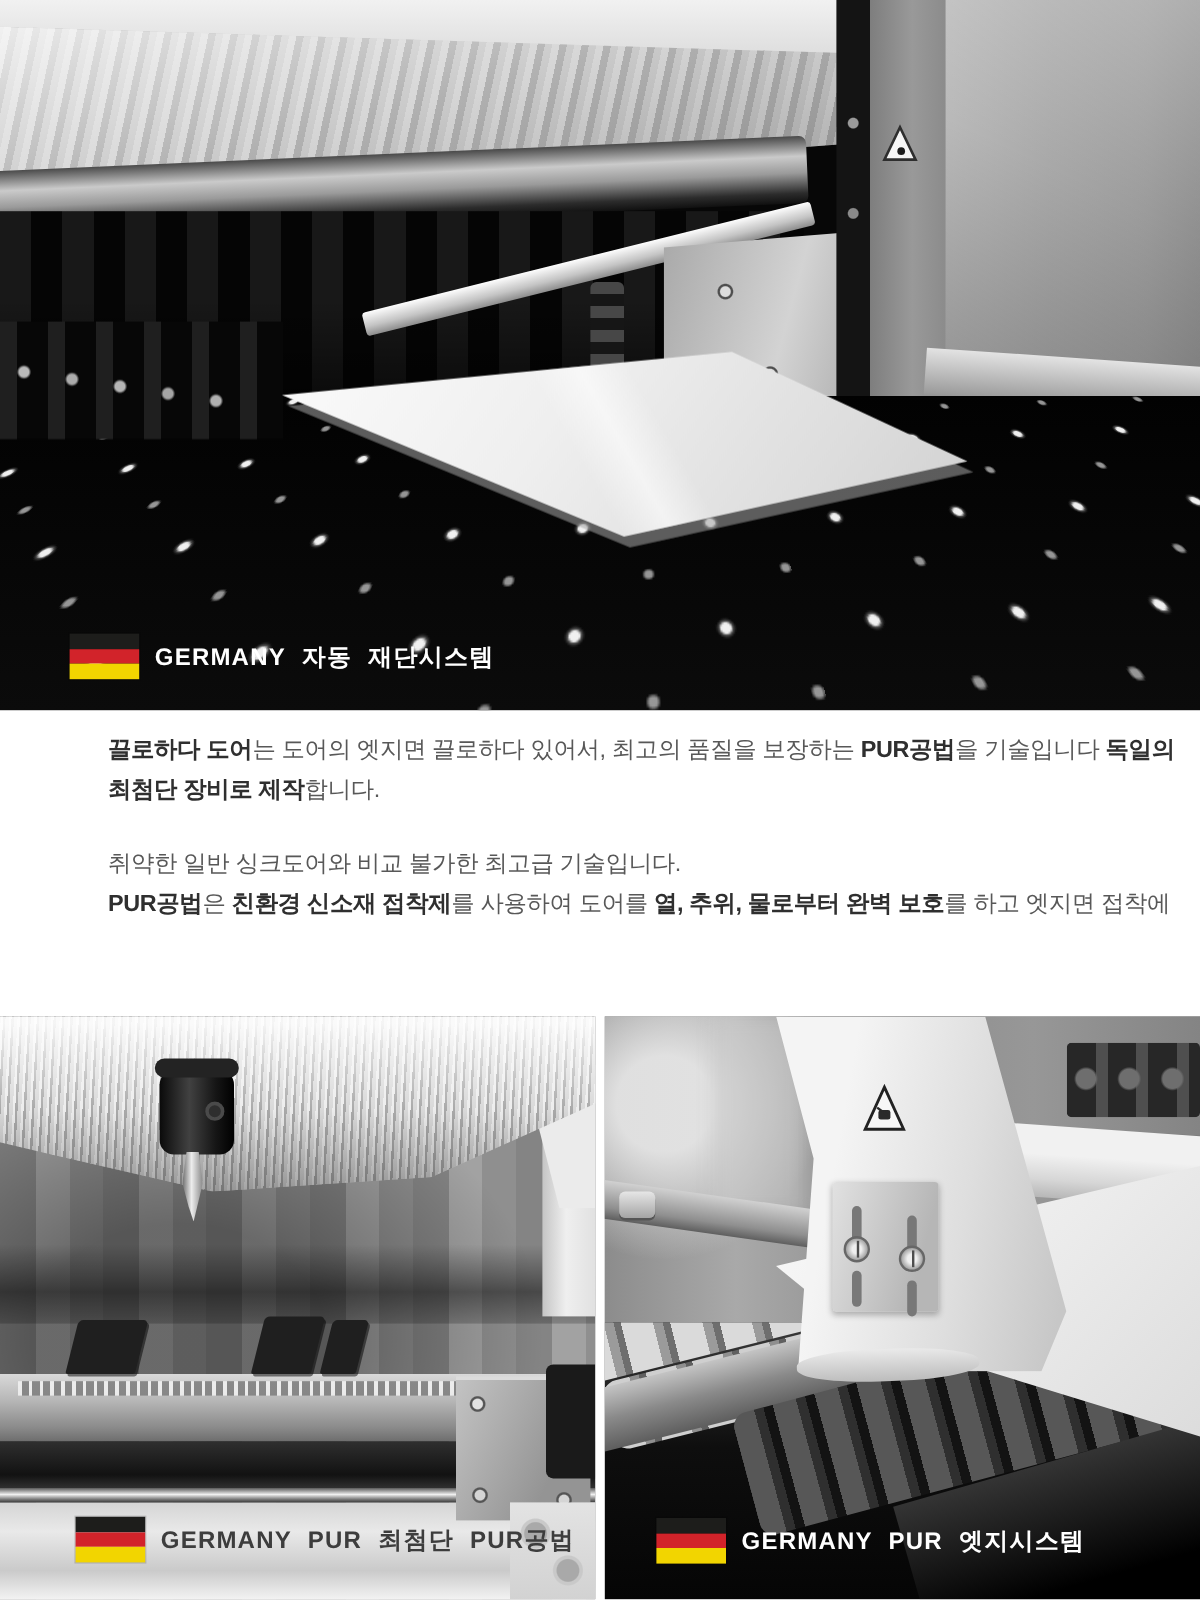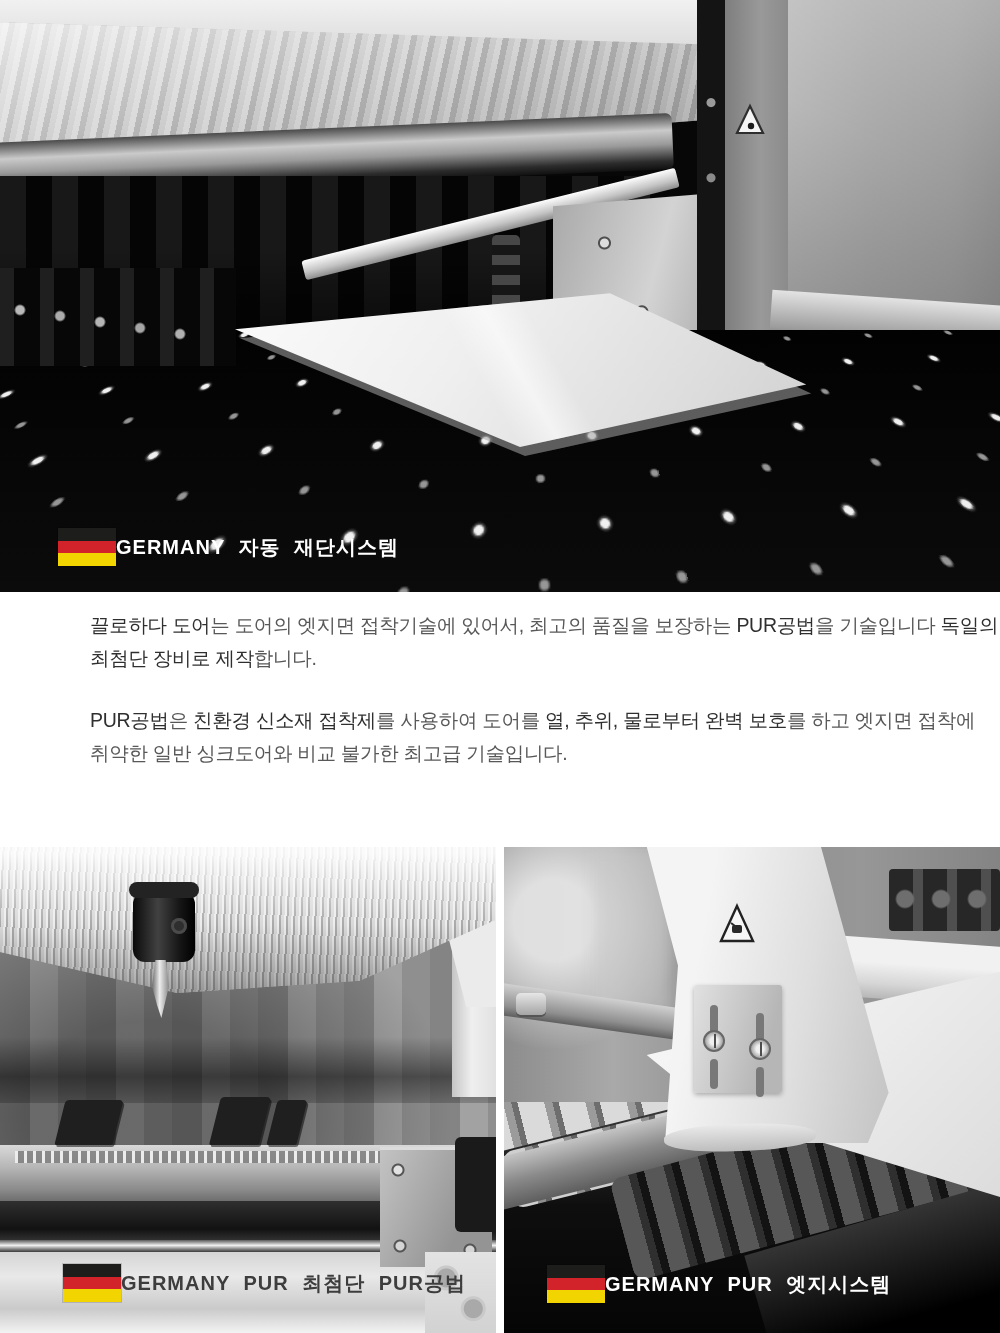--- a/index.html
+++ b/index.html
@@ -4,21 +4,21 @@
 <style>
   * { box-sizing: border-box; margin: 0; padding: 0; }
   html,body { background:#ffffff; }
   body { font-family: "Liberation Sans", "DejaVu Sans", sans-serif; }
   .page { position:relative; width:1000px; height:1333px; background:#fff; overflow:hidden; margin:0 auto; }
 
   
   .photo { position:relative; overflow:hidden; }
 
   
-  .photo-caption { position:absolute; display:flex; align-items:center; z-index:60; }
+  .photo-caption { position:absolute; display:flex; align-items:center; gap:13px; z-index:60; }
   .flag { width:58px; height:38px; display:flex; flex-direction:column; box-shadow:0 0 0 1px rgba(0,0,0,.15); }
   .flag .stripe { flex:1; }
   .caption-label { font-size:20px; font-weight:700; letter-spacing:1px; word-spacing:7px; white-space:nowrap; }
   .caption-light .caption-label { color:#ffffff; }
   .caption-dark  .caption-label { color:#3d3d3d; }
 
   
   .photo-top { width:1000px; height:592px; background:#070707; }
   .t-toplight { position:absolute; left:0; top:0; width:780px; height:60px;
     background:linear-gradient(180deg,#f1f1f1,#d8d8d8); }
@@ -85,21 +85,21 @@
       linear-gradient(125deg,#fcfcfc 0%,#efefef 40%,#dddddd 75%,#cecece 100%); }
 
   .warn-triangle { position:absolute; z-index:20; }
 
   
   .text-section { position:absolute; left:0; top:592px; width:1000px; height:255px;
     background:#ffffff; padding:17px 60px 0 90px; }
   .heading { font-size:26px; font-weight:700; color:#333333; letter-spacing:-0.5px; margin-bottom:24px; }
   .para { margin-bottom:29px; }
   .para .line { font-size:19.5px; line-height:33px; color:#585858; letter-spacing:-0.3px; white-space:nowrap; }
-  .para .line .b { font-weight:400; color:#2f2f2f; }
+  .para .line .b { font-weight:700; color:#2f2f2f; }
 
   
   .bottom-row { position:absolute; left:0; top:847px; width:1000px; height:486px;
     display:flex; gap:8px; }
 
   
   .photo-bl { width:496px; height:486px;
     background:
       radial-gradient(ellipse at 30% 55%, rgba(0,0,0,.35) 0 25%, transparent 62%),
       repeating-linear-gradient(90deg,#848484 0 30px,#a2a2a2 30px 58px,#8f8f8f 58px 86px);
@@ -250,26 +250,26 @@
         <div class="stripe" style="background: rgb(210, 35, 42);"></div>
         <div class="stripe" style="background: rgb(242, 213, 0);"></div>
       </div>
       <div class="caption-label">GERMANY 자동 재단시스템</div>
     </div>
   </div>
 
   <div class="text-section">
     <div>
         <div class="para">
-          <div class="line"><span class="b">끌로하다 도어</span><span>는 도어의 엣지면 접착기술에 있어서, 최고의 품질을 보장하는 </span><span class="b">PUR공법</span><span>을 기술입니다 </span><span class="b">독일의</span></div>
+          <div class="line"><span class="b">끌로하다 도어</span><span>는 도어의 엣지면 끌로하다 있어서, 최고의 품질을 보장하는 </span><span class="b">PUR공법</span><span>을 기술입니다 </span><span class="b">독일의</span></div>
           <div class="line"><span class="b">최첨단 장비로 제작</span><span>합니다.</span></div>
         </div>
         <div class="para">
+          <div class="line"><span>취약한 일반 싱크도어와 비교 불가한 최고급 기술입니다.</span></div>
           <div class="line"><span class="b">PUR공법</span><span>은 </span><span class="b">친환경 신소재 접착제</span><span>를 사용하여 도어를 </span><span class="b">열, 추위, 물로부터 완벽 보호</span><span>를 하고 엣지면 접착에</span></div>
-          <div class="line"><span>취약한 일반 싱크도어와 비교 불가한 최고급 기술입니다.</span></div>
         </div>
       </div>
   </div>
 
   <div class="bottom-row">
 
     <div class="photo photo-bl">
       <div class="bl-pillar"></div>
       <div class="bl-corner"></div>
       <div class="bl-brush"></div>

